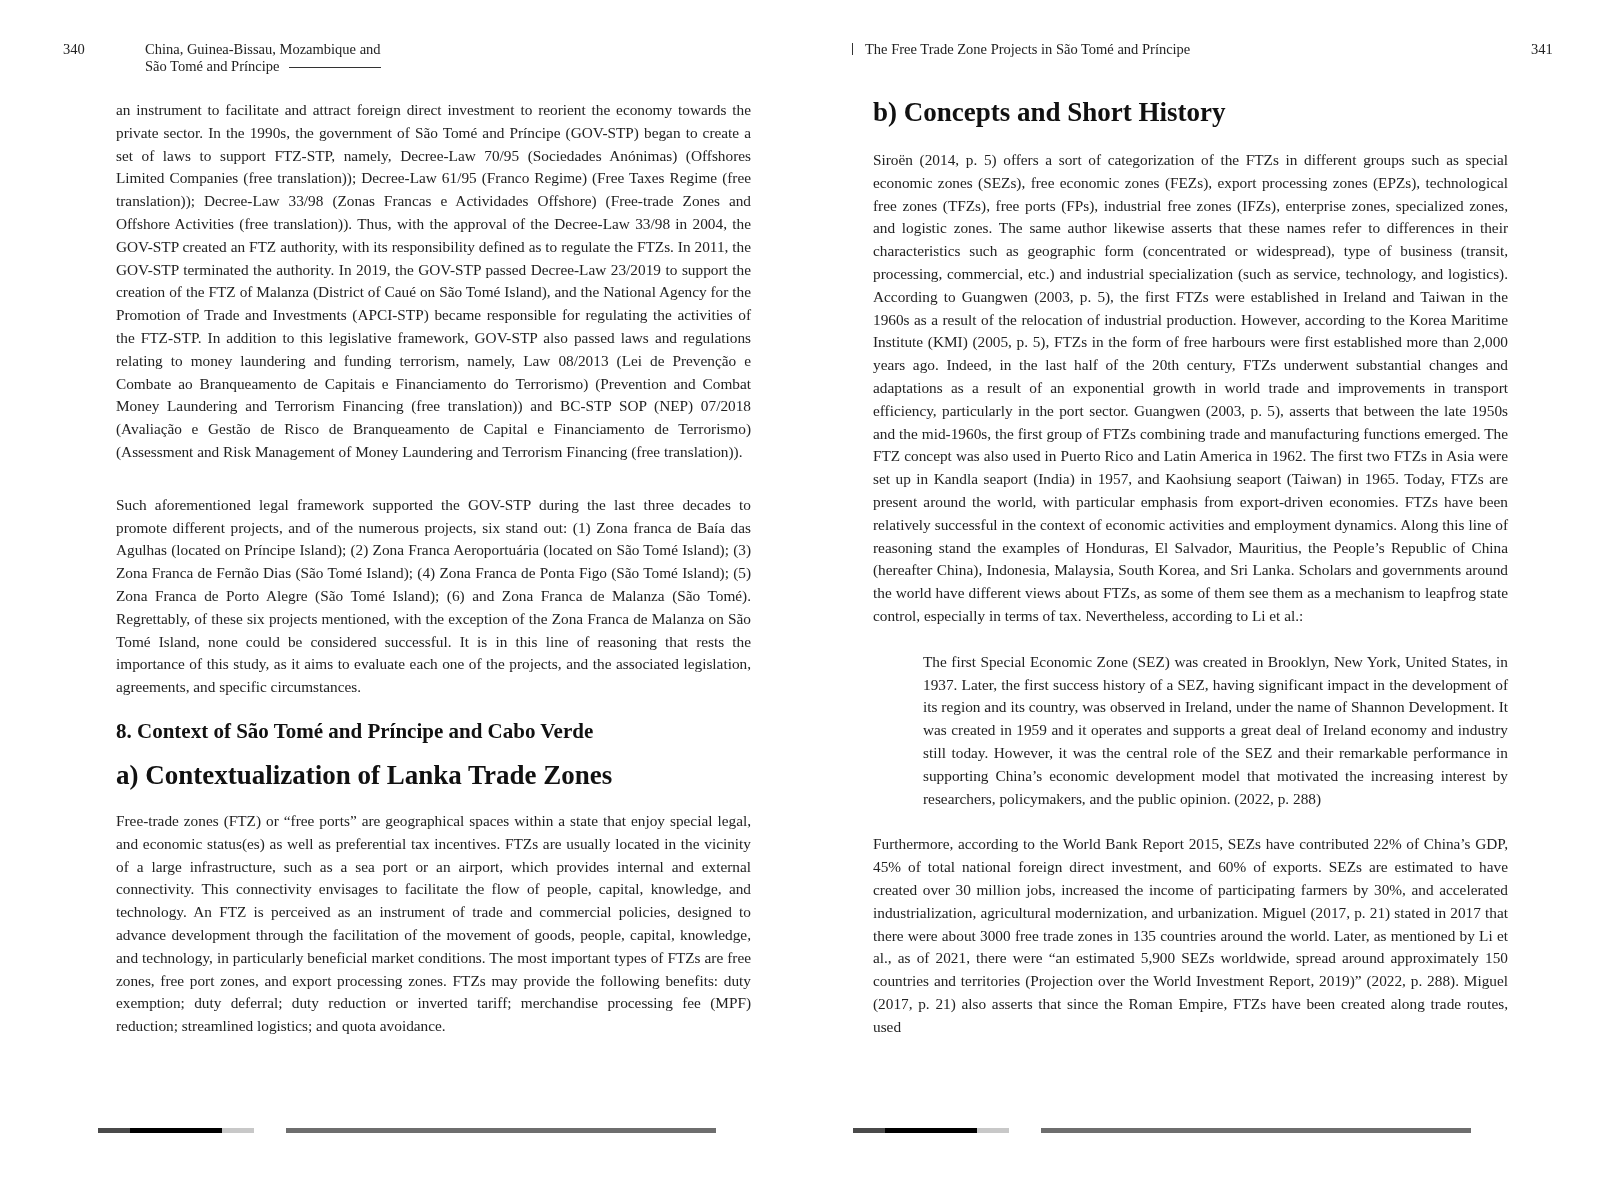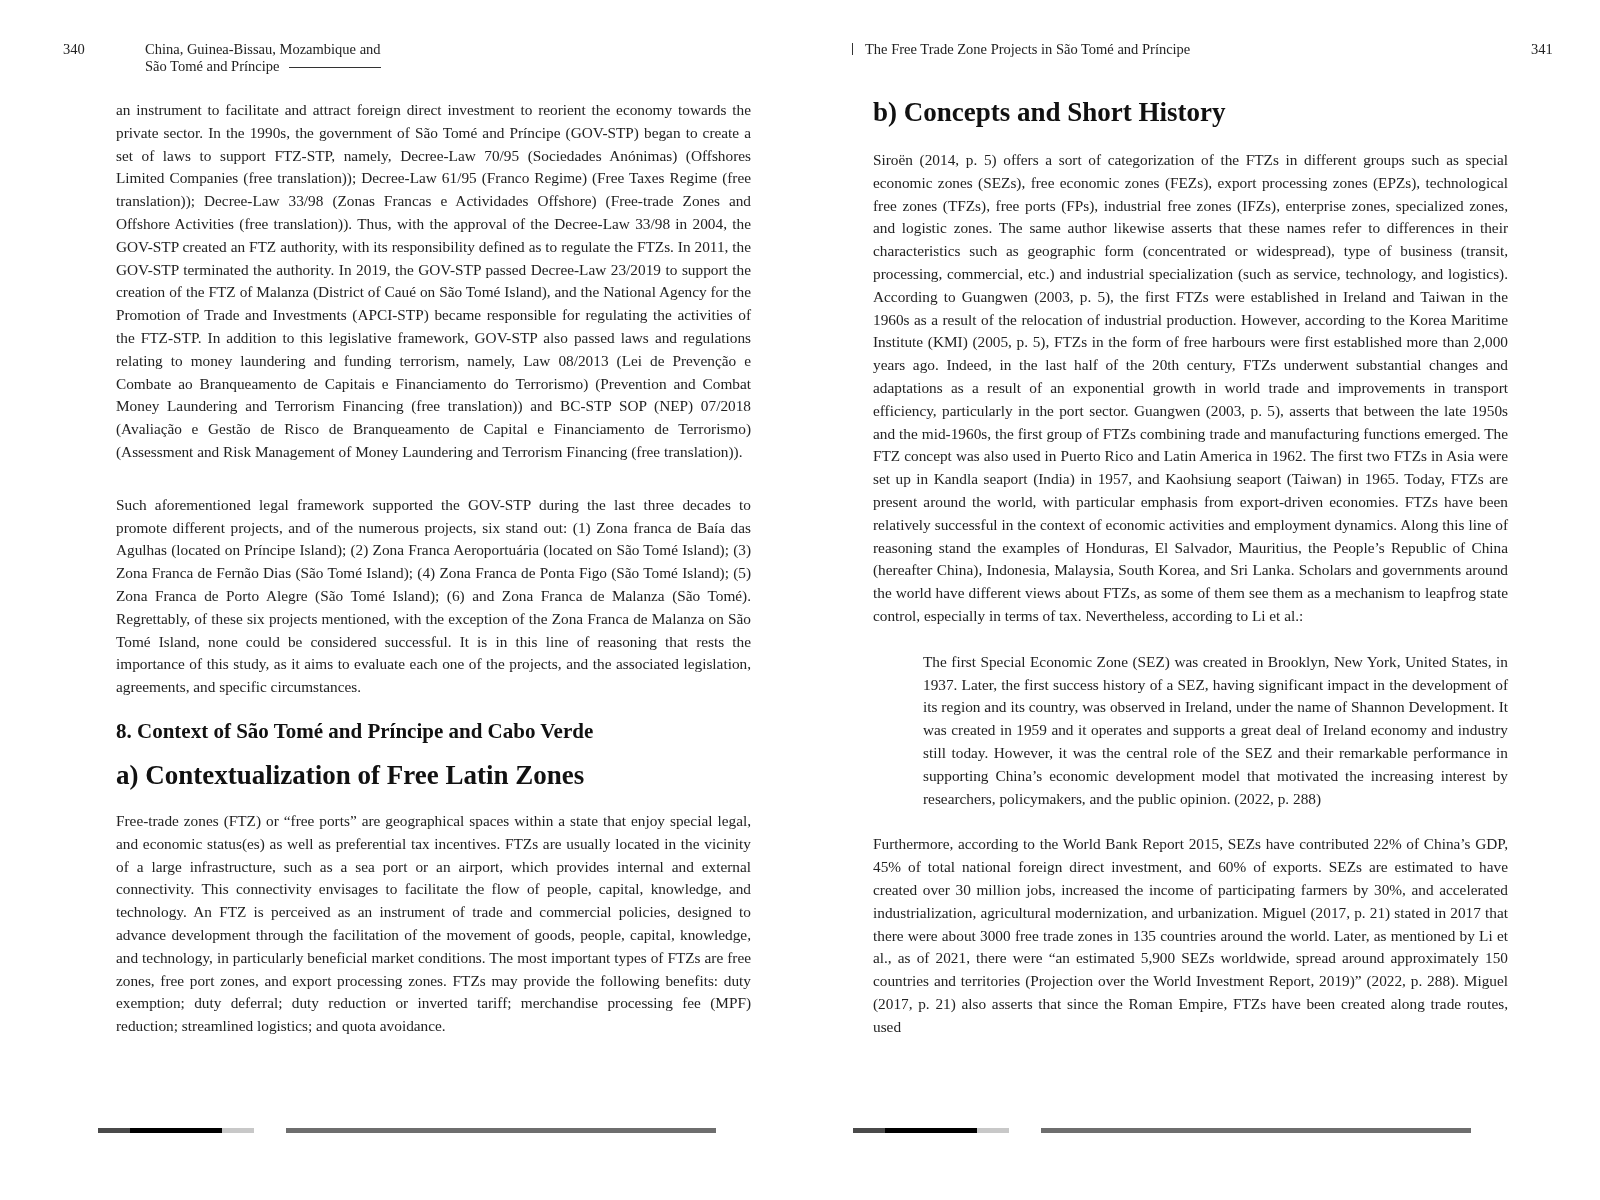--- a/index.html
+++ b/index.html
@@ -40,21 +40,21 @@
   <div class="running-head rh-pagenum-left">340</div>
   <div class="running-head rh-book-title">
     <div>China, Guinea-Bissau, Mozambique and</div>
     <div><span>São Tomé and Príncipe</span><span class="rh-rule"></span></div>
   </div>
 
   <div class="body-col col-left">
     <p>an instrument to facilitate and attract foreign direct investment to reorient the economy towards the private sector. In the 1990s, the government of São Tomé and Príncipe (GOV-STP) began to create a set of laws to support FTZ-STP, namely, Decree-Law 70/95 (Sociedades Anónimas) (Offshores Limited Companies (free translation)); Decree-Law 61/95 (Franco Regime) (Free Taxes Regime (free translation)); Decree-Law 33/98 (Zonas Francas e Actividades Offshore) (Free-trade Zones and Offshore Activities (free translation)). Thus, with the approval of the Decree-Law 33/98 in 2004, the GOV-STP created an FTZ authority, with its responsibility defined as to regulate the FTZs. In 2011, the GOV-STP terminated the authority. In 2019, the GOV-STP passed Decree-Law 23/2019 to support the creation of the FTZ of Malanza (District of Caué on São Tomé Island), and the National Agency for the Promotion of Trade and Investments (APCI-STP) became responsible for regulating the activities of the FTZ-STP. In addition to this legislative framework, GOV-STP also passed laws and regulations relating to money laundering and funding terrorism, namely, Law 08/2013 (Lei de Prevenção e Combate ao Branqueamento de Capitais e Financiamento do Terrorismo) (Prevention and Combat Money Laundering and Terrorism Financing (free translation)) and BC-STP SOP (NEP) 07/2018 (Avaliação e Gestão de Risco de Branqueamento de Capital e Financiamento de Terrorismo) (Assessment and Risk Management of Money Laundering and Terrorism Financing (free translation)).</p>
     <p>Such aforementioned legal framework supported the GOV-STP during the last three decades to promote different projects, and of the numerous projects, six stand out: (1) Zona franca de Baía das Agulhas (located on Príncipe Island); (2) Zona Franca Aeroportuária (located on São Tomé Island); (3) Zona Franca de Fernão Dias (São Tomé Island); (4) Zona Franca de Ponta Figo (São Tomé Island); (5) Zona Franca de Porto Alegre (São Tomé Island); (6) and Zona Franca de Malanza (São Tomé). Regrettably, of these six projects mentioned, with the exception of the Zona Franca de Malanza on São Tomé Island, none could be considered successful. It is in this line of reasoning that rests the importance of this study, as it aims to evaluate each one of the projects, and the associated legislation, agreements, and specific circumstances.</p>
     <h2 class="section-heading">8. Context of São Tomé and Príncipe  and Cabo Verde</h2>
-    <h3 class="sub-heading">a) Contextualization of Free Latin Zones</h3>
+    <h3 class="sub-heading">a) Contextualization of Lanka Trade Zones</h3>
     <p>Free-trade zones (FTZ) or “free ports” are geographical spaces within a state that enjoy special legal, and economic status(es) as well as preferential tax incentives. FTZs are usually located in the vicinity of a large infrastructure, such as a sea port or an airport, which provides internal and external connectivity. This connectivity envisages to facilitate the flow of people, capital, knowledge, and technology. An FTZ is perceived as an instrument of trade and commercial policies, designed to advance development through the facilitation of the movement of goods, people, capital, knowledge, and technology, in particularly beneficial market conditions. The most important types of FTZs are free zones, free port zones, and export processing zones. FTZs may provide the following benefits: duty exemption; duty deferral; duty reduction or inverted tariff; merchandise processing fee (MPF) reduction; streamlined logistics; and quota avoidance.</p>
   </div>
 
   <div class="footer-bars" style="left:98px; width:618px;">
     <div class="fb-seg" style="left:0; width:32px; background:#4a4a4a;"></div>
     <div class="fb-seg" style="left:32px; width:92px; background:#000;"></div>
     <div class="fb-seg" style="left:124px; width:32px; background:#c8c8c8;"></div>
     <div class="fb-seg" style="left:188px; width:430px; background:#6e6e6e;"></div>
   </div>
 </div>

